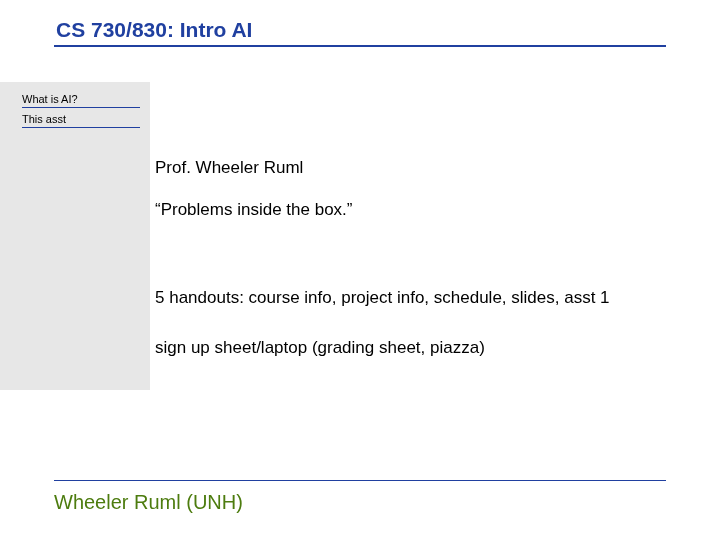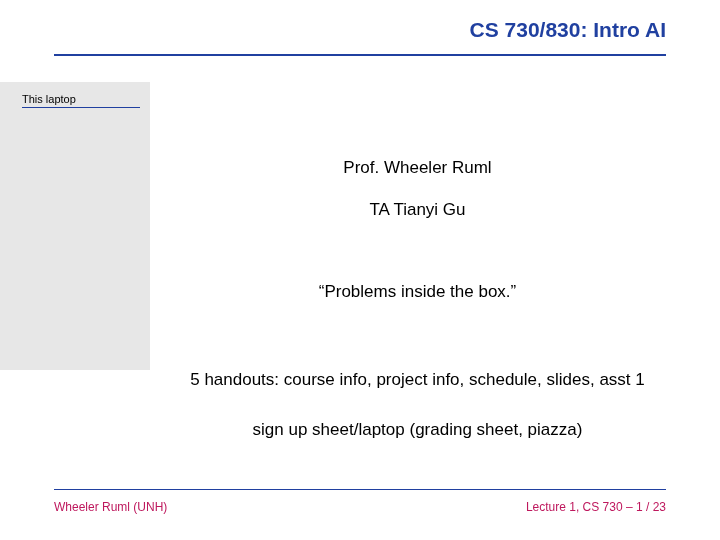--- a/index.html
+++ b/index.html
@@ -14,23 +14,22 @@
     position: absolute;
     top: 18px;
     left: 54px;
     right: 54px;
   }
   .title {
     color: #2040a0;
     font-size: 21px;
     font-weight: bold;
     border-bottom: 2px solid #2040a0;
-    padding-bottom: 12px;
+    padding-bottom: 3px;
     padding-left: 2px;
-    text-align: right;
   }
   .sidebar {
     position: absolute;
     left: 0;
     top: 82px;
     width: 150px;
     background: #e7e7e7;
     padding: 8px 10px 260px 22px;
   }
   .sidebar-item {
@@ -38,59 +37,60 @@
     color: #000;
     border-bottom: 1px solid #2040a0;
     padding: 3px 0 2px 0;
     margin-bottom: 2px;
   }
   .content {
     position: absolute;
     left: 155px;
     right: 40px;
     top: 150px;
-    text-align: center;
+    text-align: left;
     font-size: 17px;
     color: #000;
   }
   .content .line-prof { margin-top: 8px; margin-bottom: 22px; }
   .content .line-ta { margin-bottom: 62px; }
   .content .line-quote { margin-bottom: 68px; }
   .content .line-handouts { margin-bottom: 30px; }
   .content .line-signup { }
   .footer {
     position: absolute;
     left: 54px;
     right: 54px;
     bottom: 26px;
     border-top: 1px solid #2040a0;
     padding-top: 10px;
-    font-size: 12px;
-    color: #be185d;
+    font-size: 20px;
+    color: #4d7c0f;
     display: flex;
     justify-content: space-between;
   }
 </style>
 </head>
 <body>
 
 <div class="header">
   <div class="title">CS 730/830: Intro AI</div>
 </div>
 
 <div class="sidebar">
   <div class="sidebar-item">
-    <span>This laptop</span>
+    <span>What is AI?</span>
+  </div>
+  <div class="sidebar-item">
+    <span>This asst</span>
   </div>
 </div>
 
 <div class="content">
   <div class="line-prof">Prof. Wheeler Ruml</div>
-  <div class="line-ta">TA Tianyi Gu</div>
   <div class="line-quote">“Problems inside the box.”</div>
   <div class="line-handouts">5 handouts: course info, project info, schedule, slides, asst 1</div>
   <div class="line-signup">sign up sheet/laptop (grading sheet, piazza)</div>
 </div>
 
 <div class="footer">
   <span>Wheeler Ruml (UNH)</span>
-  <span>Lecture 1, CS 730 – 1 / 23</span>
 </div>
 
 </body></html>

